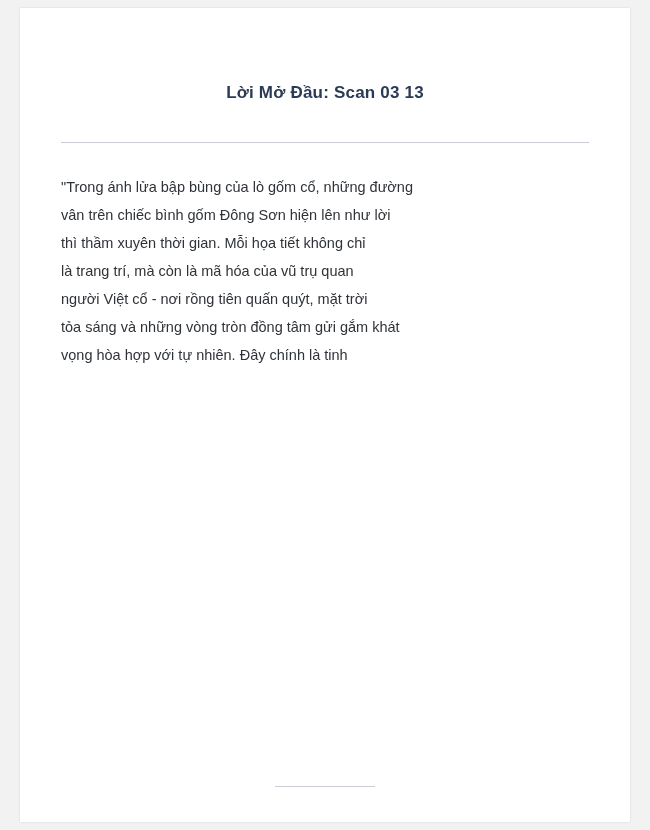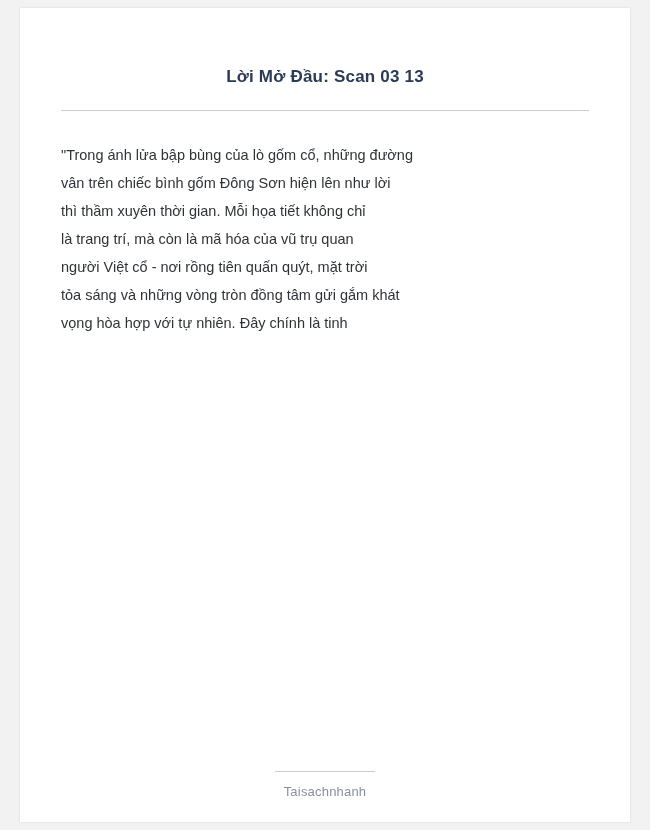--- a/index.html
+++ b/index.html
@@ -31,21 +31,21 @@
     bottom: 0;
     padding: 58px 40px 0 40px;
     box-sizing: border-box;
   }
   .doc-title {
     text-align: center;
     font-size: 17px;
     font-weight: bold;
     color: #2b3a55;
     letter-spacing: 0.2px;
-    margin: 0;
+    margin: 16px;
     padding: 0 0 22px 0;
     line-height: 1.3;
   }
   .title-rule {
     height: 1px;
     background: #c9ccd3;
     margin: 0 1px 30px 1px;
   }
   .body-text {
     font-size: 14.5px;
@@ -85,15 +85,14 @@
     <p class="body-text">"Trong ánh lửa bập bùng của lò gốm cổ, những đường
 vân trên chiếc bình gốm Đông Sơn hiện lên như lời
 thì thầm xuyên thời gian. Mỗi họa tiết không chỉ
 là trang trí, mà còn là mã hóa của vũ trụ quan
 người Việt cổ - nơi rồng tiên quấn quýt, mặt trời
 tỏa sáng và những vòng tròn đồng tâm gửi gắm khát
 vọng hòa hợp với tự nhiên. Đây chính là tinh</p>
   </div>
   <div class="footer">
     <div class="footer-rule"></div>
-    <div class="footer-text">Taisachnhanh</div>
   </div>
 </div>
 
 </body></html>

